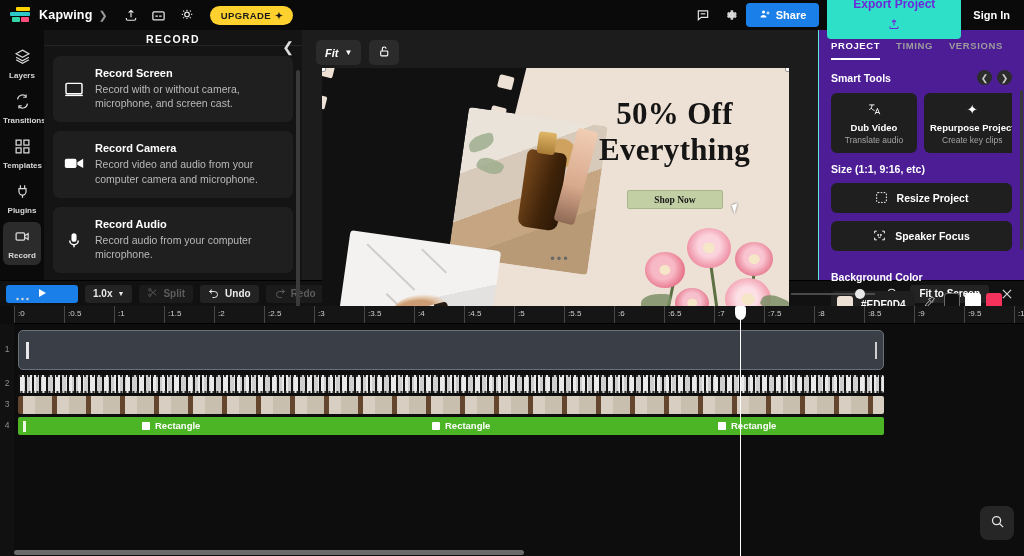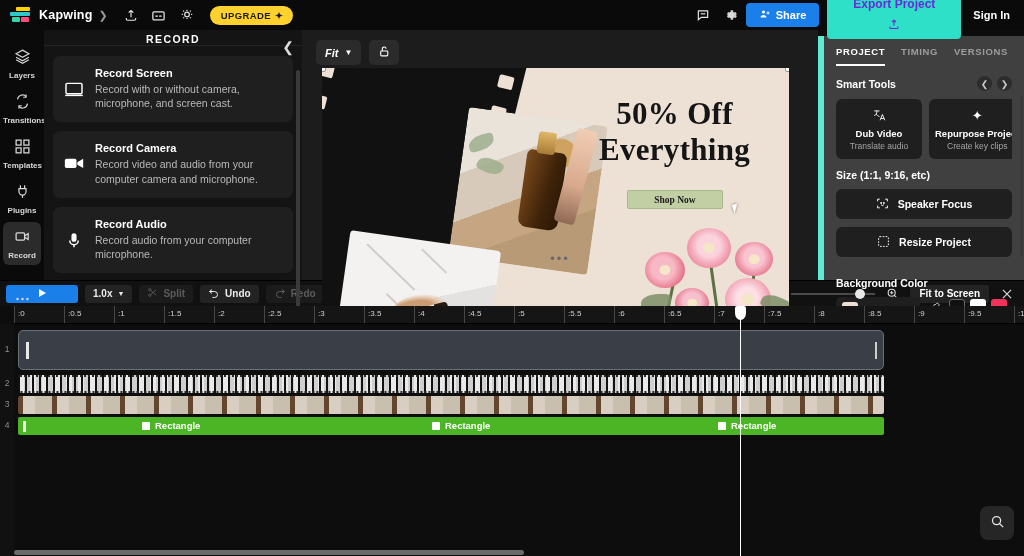--- a/index.html
+++ b/index.html
@@ -182,23 +182,22 @@
   .sel-dot {
     position: absolute; width: 9px; height: 9px; background: #fff; border: 1px solid #999; border-radius: 2px;
   }
   .stage-dots {
     position: absolute; left: 50%; bottom: 14px; transform: translateX(-50%);
     color: #6a6a6a; font-size: 13px; letter-spacing: 2px;
   }
 
   
   .right {
-    width: 206px; flex: 0 0 206px; background: #404040; position: relative;
-    border-left: 6px solid #5eead4;
-    margin-top: 6px;
+    width: 206px; flex: 0 0 206px; background: #4c1d95; position: relative;
+    border-left: 1px solid #5eead4;
   }
   .rtabs { display: flex; gap: 16px; padding: 10px 12px 0; font-size: 9.5px; font-weight: bold; letter-spacing: .6px; }
   .rtab { color: #9d9d9d; padding-bottom: 7px; cursor: pointer; }
   .rtab.active { color: #fff; border-bottom: 2px solid #fff; }
   .rsec { padding: 10px 12px 0; }
   .rsec-head { display: flex; align-items: center; justify-content: space-between; margin-bottom: 8px; }
   .rsec-title { font-size: 10.5px; font-weight: bold; }
   .carousel-btns { display: flex; gap: 5px; }
   .cbtn {
     width: 15px; height: 15px; border-radius: 50%; background: #2c2c2c; color: #c9c9c9;
@@ -650,36 +649,36 @@
             <div class="tool-sub">Create key clips</div>
           </div>
 
         </div>
       </div>
 
       <div class="rsec">
         <div class="rsec-title">Size (1:1, 9:16, etc)</div>
         <div class="wide-btn">
           <span>
+            <svg width="13" height="13" viewBox="0 0 24 24" fill="none" stroke="currentColor" stroke-width="1.8" stroke-dasharray="3 2.5">
+              <rect x="3" y="3" width="18" height="18" rx="2"></rect>
+            </svg>
+          </span>
+          <span>Resize Project</span>
+        </div>
+        <div class="wide-btn">
+          <span>
             <svg width="13" height="13" viewBox="0 0 24 24" fill="none" stroke="currentColor" stroke-width="1.8">
               <path d="M3 8V4h4M21 8V4h-4M3 16v4h4M21 16v4h-4"></path>
               <circle cx="9.5" cy="11" r="1" fill="currentColor"></circle>
                 <circle cx="14.5" cy="11" r="1" fill="currentColor"></circle>
               <path d="M9.5 14.5a3.5 3.5 0 005 0"></path>
             </svg>
           </span>
           <span>Speaker Focus</span>
-        </div>
-        <div class="wide-btn">
-          <span>
-            <svg width="13" height="13" viewBox="0 0 24 24" fill="none" stroke="currentColor" stroke-width="1.8" stroke-dasharray="3 2.5">
-              <rect x="3" y="3" width="18" height="18" rx="2"></rect>
-            </svg>
-          </span>
-          <span>Resize Project</span>
         </div>
       </div>
 
       <div class="rsec">
         <div class="rsec-title" style="margin-top:10px">Background Color</div>
         <div class="bgc-row">
           <div class="bgc-field">
             <span class="bgc-sw" style="background:#EDE0D4"></span>
             <span class="bgc-hex">#EDE0D4</span>
           </div>

